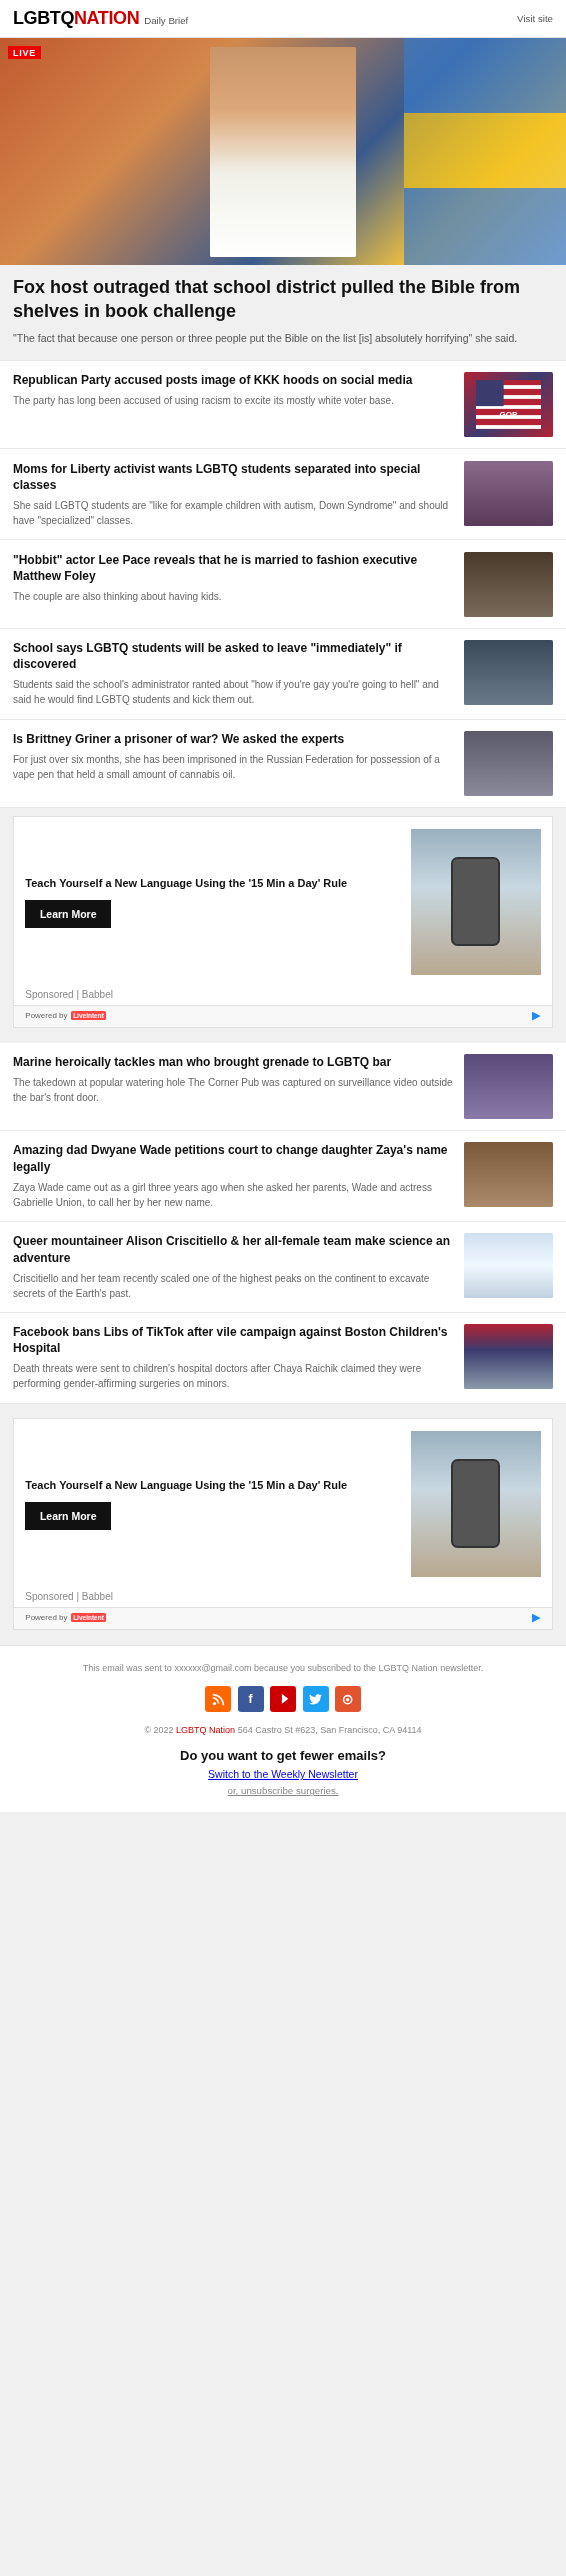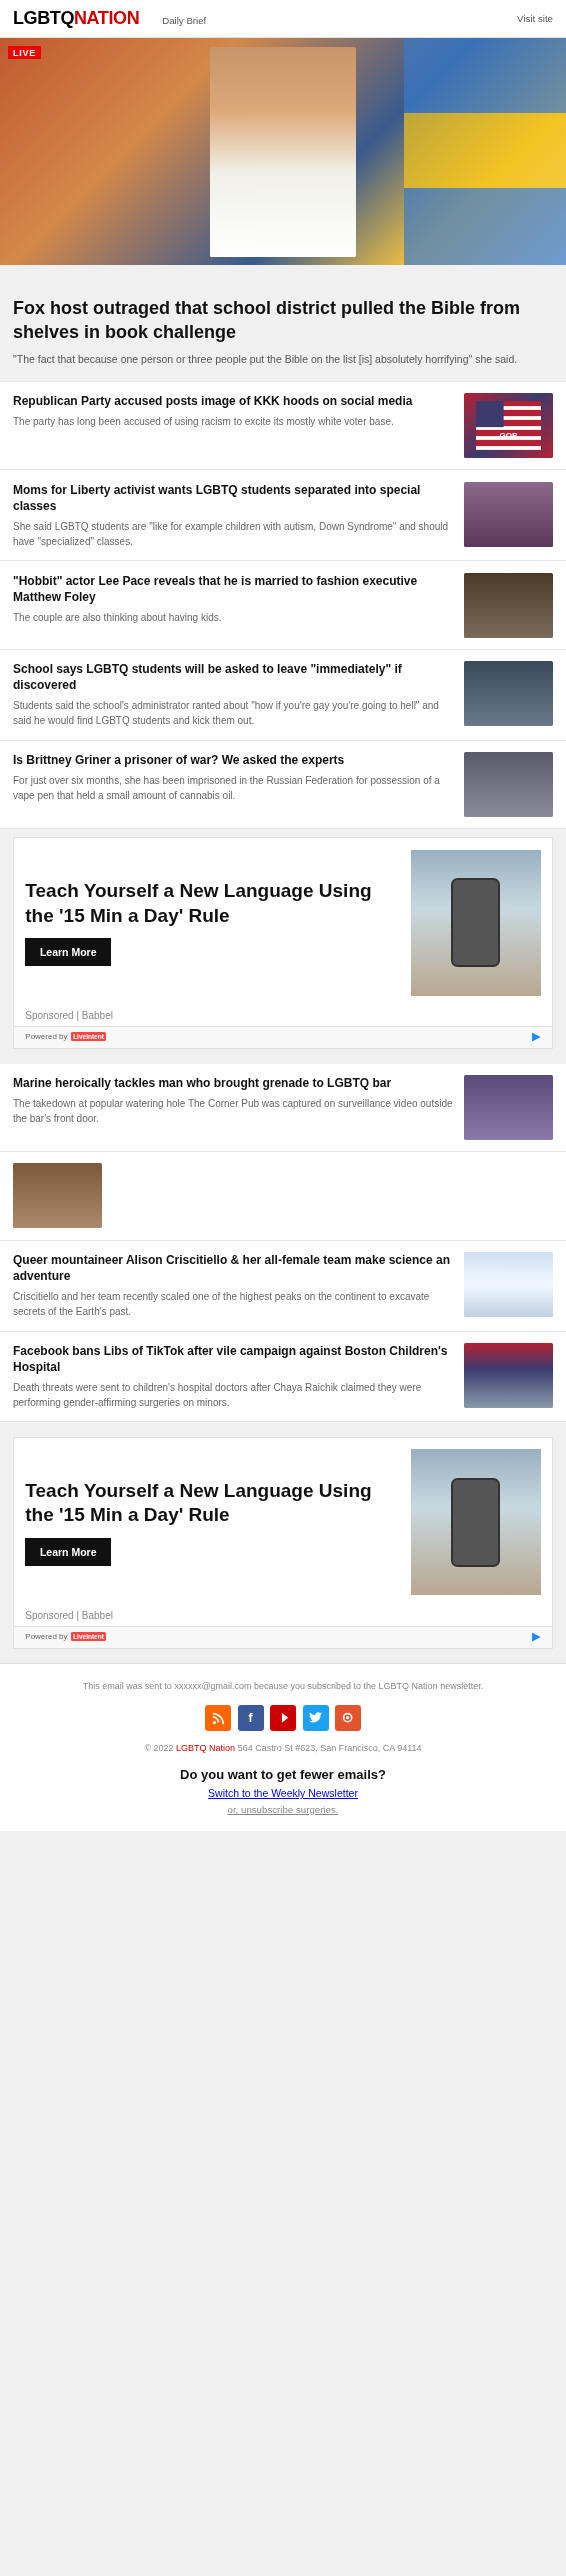--- a/index.html
+++ b/index.html
@@ -15,21 +15,21 @@
       background: #fff;
       padding: 8px 13px;
       display: flex;
       align-items: center;
       justify-content: space-between;
       border-bottom: 0.8px solid #e0e0e0;
     }
     .header-logo {
       display: flex;
       align-items: baseline;
-      gap: 18px;
+      gap: 0;
     }
     .logo-text {
       font-size: 18px;
       font-weight: 900;
       color: #000;
       letter-spacing: -0.4px;
     }
     .logo-nation {
       color: #c00;
     }
@@ -88,21 +88,20 @@
     }
     .hero-article-text {
       padding: 11.3px 13px 0 13px;
     }
     .hero-title {
       font-size: 18px;
       font-weight: bold;
       line-height: 1.3;
       margin-bottom: 8px;
       color: #111;
-      margin-top: 21px;
     }
     .hero-excerpt {
       font-size: 10.5px;
       color: #555;
       line-height: 1.5;
     }
 
     
     .article-card {
       display: flex;
@@ -197,21 +196,21 @@
     .ad-inner {
       display: flex;
       padding: 11.3px;
       gap: 9.7px;
       align-items: center;
     }
     .ad-text {
       flex: 1;
     }
     .ad-title {
-      font-size: 19px;
+      font-size: 11px;
       font-weight: bold;
       line-height: 1.3;
       margin-bottom: 9.7px;
       color: #111;
     }
     .ad-btn {
       background: #111;
       color: #fff;
       border: none;
       padding: 8px 14.6px;
@@ -455,20 +454,24 @@
   <div class="article-card-text">
     <div class="article-card-title">Marine heroically tackles man who brought grenade to LGBTQ bar</div>
     <div class="article-card-excerpt">The takedown at popular watering hole The Corner Pub was captured on surveillance video outside the bar's front door.</div>
   </div>
   <div class="article-thumb">
     <div class="thumb-marine"></div>
   </div>
 </div>
 
 <div class="article-card">
+  <div class="article-card-text">
+    <div class="article-card-title">Amazing dad Dwyane Wade petitions court to change daughter Zaya's name legally</div>
+    <div class="article-card-excerpt">Zaya Wade came out as a girl three years ago when she asked her parents, Wade and actress Gabrielle Union, to call her by her new name.</div>
+  </div>
   <div class="article-thumb">
     <div class="thumb-wade"></div>
   </div>
 </div>
 
 <div class="article-card">
   <div class="article-card-text">
     <div class="article-card-title">Queer mountaineer Alison Criscitiello &amp; her all-female team make science an adventure</div>
     <div class="article-card-excerpt">Criscitiello and her team recently scaled one of the highest peaks on the continent to excavate secrets of the Earth's past.</div>
   </div>

